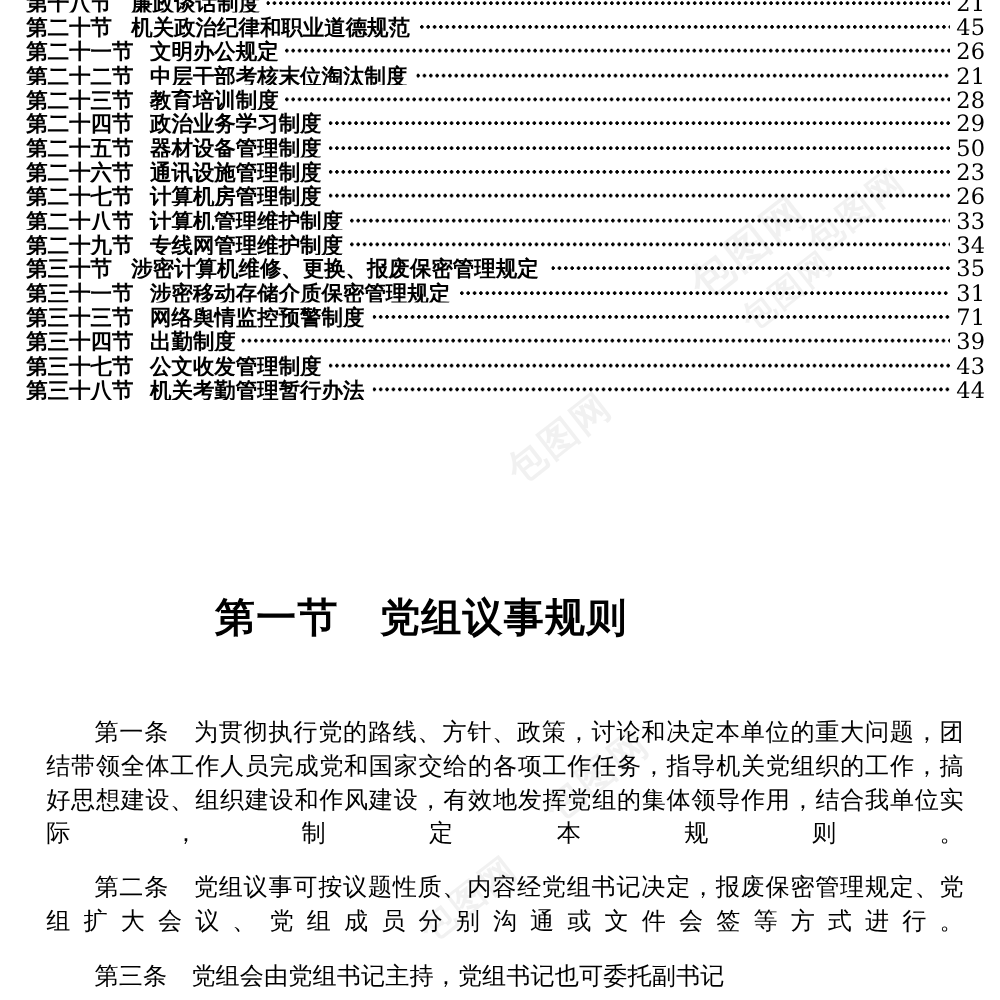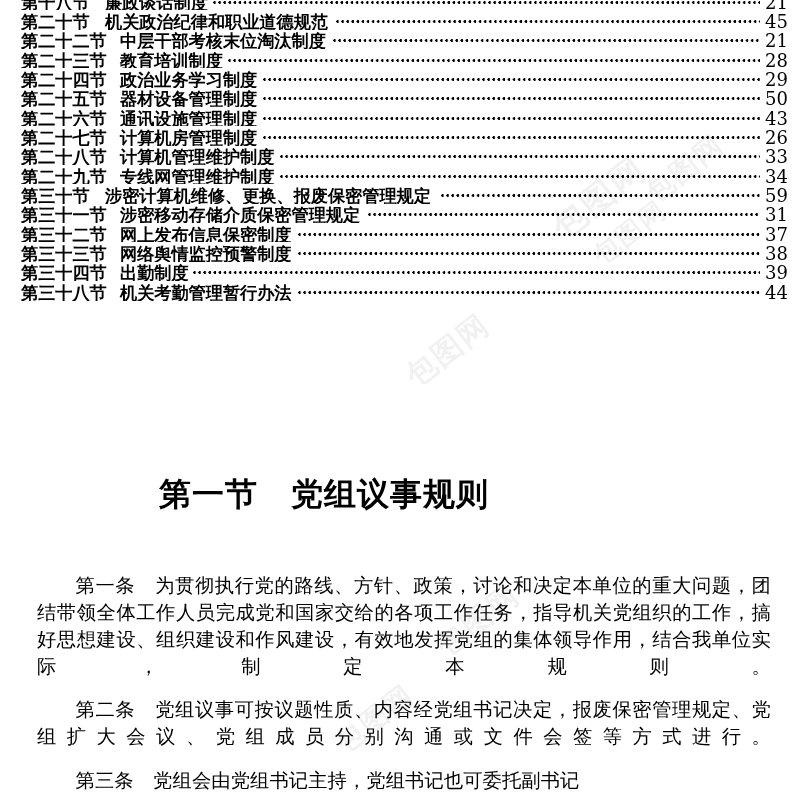--- a/index.html
+++ b/index.html
@@ -97,21 +97,21 @@
     text-align: right;
     font-size: 18px;
     font-weight: 400;
     font-family: "DejaVu Serif", "Liberation Serif", serif;
   }
 
   
   #chapter-heading {
     position: absolute;
     top: 472px;
-    left: 4px;
+    left: 17px;
     width: 640px;
     text-align: center;
     font-size: 32px;
     line-height: 44px;
     font-weight: 700;
     letter-spacing: 1px;
     font-family: "DejaVu Serif", "Liberation Serif", serif;
   }
 
   
@@ -157,20 +157,26 @@
         <span class="toc-leader"></span>
         <span class="toc-page">21</span>
       </div>
       <div class="toc-row short">
         <span class="toc-label">第二十节</span>
         <span class="toc-title">机关政治纪律和职业道德规范</span>
         <span class="toc-leader"></span>
         <span class="toc-page">45</span>
       </div>
       <div class="toc-row">
+        <span class="toc-label">第二十一节</span>
+        <span class="toc-title">文明办公规定</span>
+        <span class="toc-leader"></span>
+        <span class="toc-page">26</span>
+      </div>
+      <div class="toc-row">
         <span class="toc-label">第二十二节</span>
         <span class="toc-title">中层干部考核末位淘汰制度</span>
         <span class="toc-leader"></span>
         <span class="toc-page">21</span>
       </div>
       <div class="toc-row">
         <span class="toc-label">第二十三节</span>
         <span class="toc-title">教育培训制度</span>
         <span class="toc-leader"></span>
         <span class="toc-page">28</span>
@@ -184,21 +190,21 @@
       <div class="toc-row">
         <span class="toc-label">第二十五节</span>
         <span class="toc-title">器材设备管理制度</span>
         <span class="toc-leader"></span>
         <span class="toc-page">50</span>
       </div>
       <div class="toc-row">
         <span class="toc-label">第二十六节</span>
         <span class="toc-title">通讯设施管理制度</span>
         <span class="toc-leader"></span>
-        <span class="toc-page">43</span>
+        <span class="toc-page">23</span>
       </div>
       <div class="toc-row">
         <span class="toc-label">第二十七节</span>
         <span class="toc-title">计算机房管理制度</span>
         <span class="toc-leader"></span>
         <span class="toc-page">26</span>
       </div>
       <div class="toc-row">
         <span class="toc-label">第二十八节</span>
         <span class="toc-title">计算机管理维护制度</span>
@@ -208,45 +214,45 @@
       <div class="toc-row">
         <span class="toc-label">第二十九节</span>
         <span class="toc-title">专线网管理维护制度</span>
         <span class="toc-leader"></span>
         <span class="toc-page">34</span>
       </div>
       <div class="toc-row short">
         <span class="toc-label">第三十节</span>
         <span class="toc-title">涉密计算机维修、更换、报废保密管理规定</span>
         <span class="toc-leader"></span>
-        <span class="toc-page">59</span>
+        <span class="toc-page">35</span>
       </div>
       <div class="toc-row">
         <span class="toc-label">第三十一节</span>
         <span class="toc-title">涉密移动存储介质保密管理规定</span>
         <span class="toc-leader"></span>
         <span class="toc-page">31</span>
       </div>
       <div class="toc-row">
-        <span class="toc-label">第三十二节</span>
-        <span class="toc-title">网上发布信息保密制度</span>
-        <span class="toc-leader"></span>
-        <span class="toc-page">37</span>
-      </div>
-      <div class="toc-row">
         <span class="toc-label">第三十三节</span>
         <span class="toc-title">网络舆情监控预警制度</span>
         <span class="toc-leader"></span>
-        <span class="toc-page">38</span>
+        <span class="toc-page">71</span>
       </div>
       <div class="toc-row">
         <span class="toc-label">第三十四节</span>
         <span class="toc-title">出勤制度</span>
         <span class="toc-leader"></span>
         <span class="toc-page">39</span>
+      </div>
+      <div class="toc-row">
+        <span class="toc-label">第三十七节</span>
+        <span class="toc-title">公文收发管理制度</span>
+        <span class="toc-leader"></span>
+        <span class="toc-page">43</span>
       </div>
       <div class="toc-row">
         <span class="toc-label">第三十八节</span>
         <span class="toc-title">机关考勤管理暂行办法</span>
         <span class="toc-leader"></span>
         <span class="toc-page">44</span>
       </div>
     </div>
 
   <div id="chapter-heading">第一节　党组议事规则</div>

